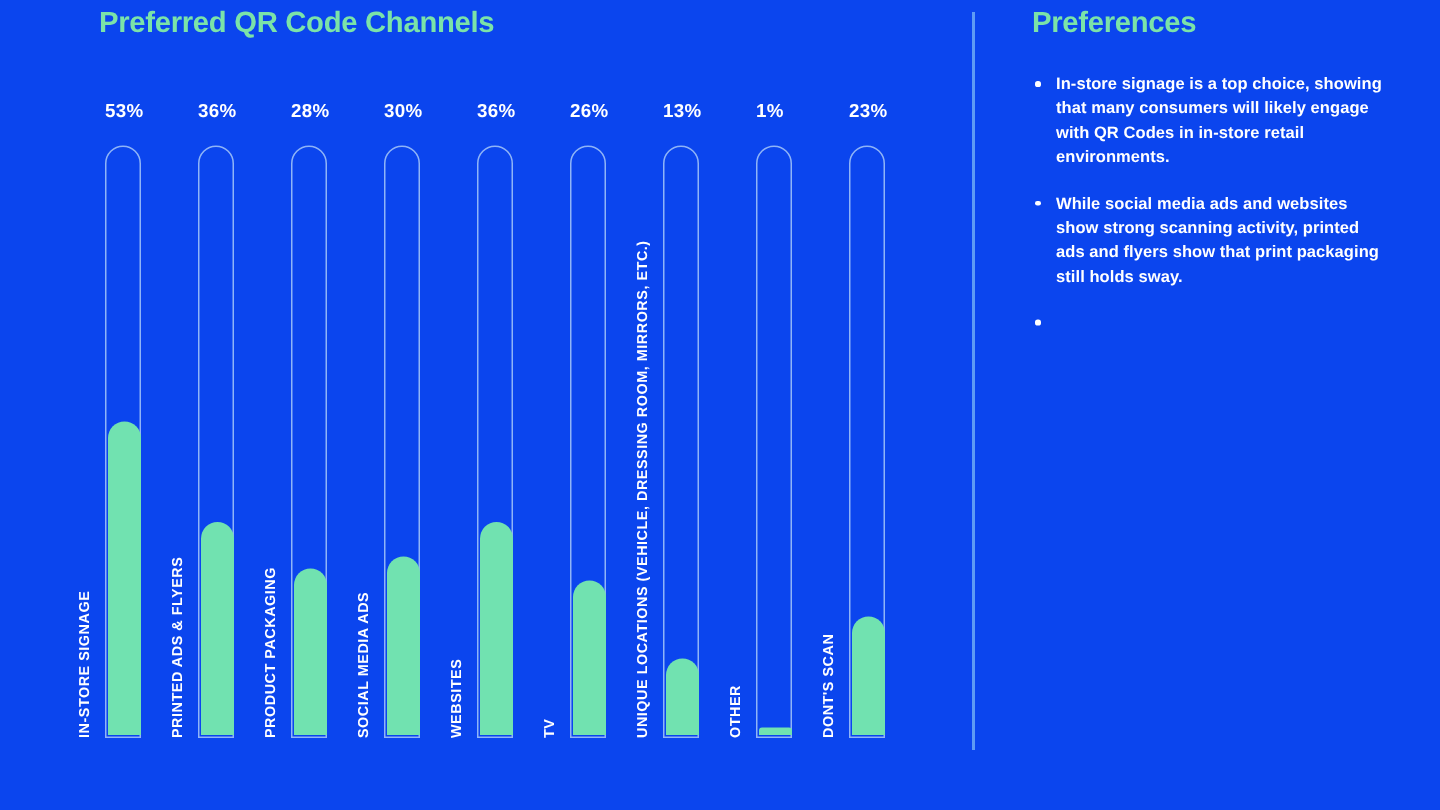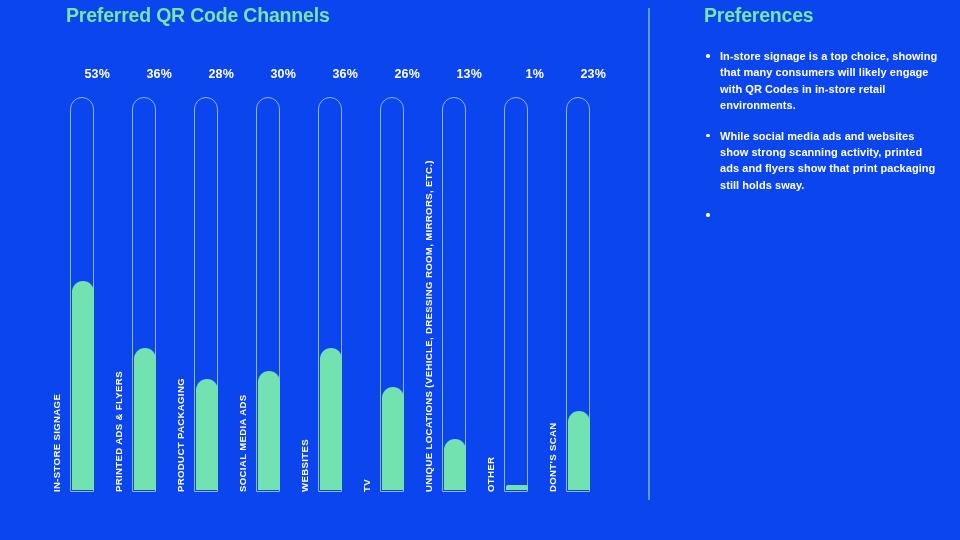--- a/index.html
+++ b/index.html
@@ -56,21 +56,21 @@
   .bar-group {
     position: absolute;
     bottom: 48px;           
     width: 62px;
   }
   .value-label {
     position: absolute;
     bottom: 411px;          
     left: 0;
     width: 40px;
-    text-align: right;
+    text-align: left;
     font-size: 12.5px;
     font-weight: bold;
     color: #FFFFFF;
     letter-spacing: 0.2px;
   }
   .track {
     position: absolute;
     left: 0;
     bottom: 0;
     width: 24px;
@@ -100,21 +100,20 @@
     color: #FFFFFF;
   }
 
   
   #right-panel {
     position: absolute;
     left: 688px;
     top: 0;
     width: 250px;
     height: 436px;
-    margin-left: 16px;
   }
   #prefs-title {
     position: absolute;
     left: 0;
     top: 4px;
     font-size: 19.5px;
     font-weight: bold;
     letter-spacing: -0.2px;
     color: #7BE3A8;
     white-space: nowrap;

